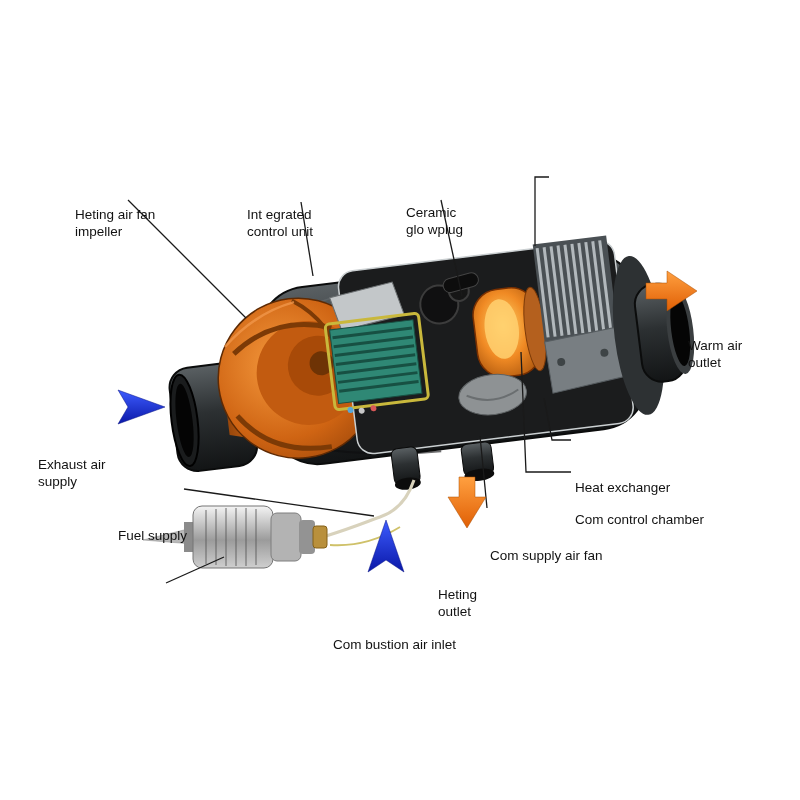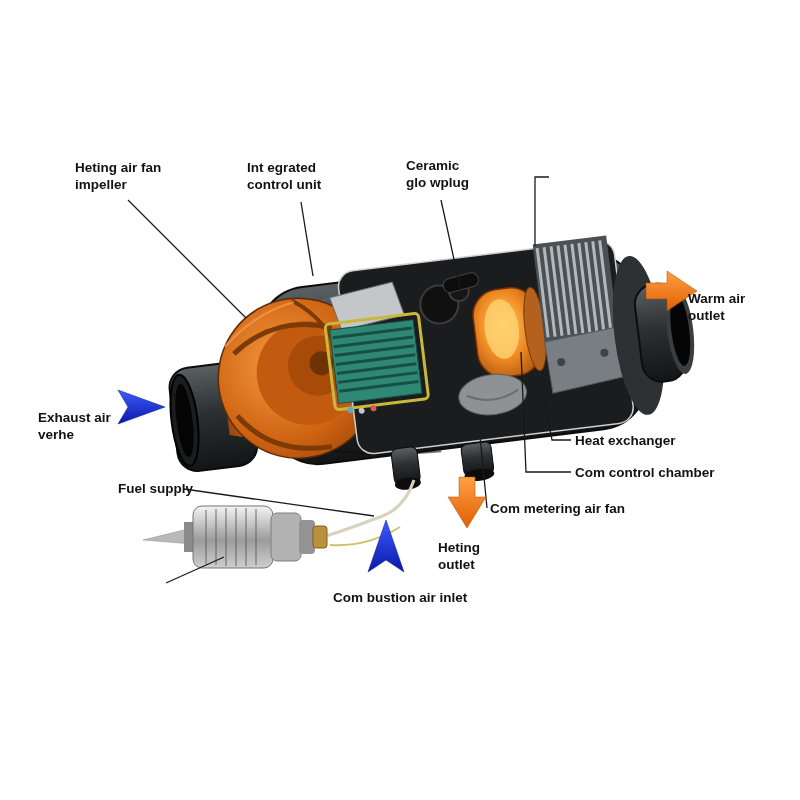--- a/index.html
+++ b/index.html
@@ -1,19 +1,19 @@
 <!DOCTYPE html>
 <html><head>
 <meta charset="utf-8">
 <style>
   html,body{margin:0;padding:0;background:#ffffff;}
   .canvas{position:relative;width:800px;height:800px;background:#ffffff;overflow:hidden;
           font-family:"Liberation Sans",sans-serif;}
   .art{position:absolute;left:0;top:0;}
-  .lbl{position:absolute;font-weight:700;font-size:13.5px;line-height:1.24;color:#121212;white-space:nowrap;}
+  .lbl{position:absolute;font-weight:400;font-size:13.5px;line-height:1.24;color:#121212;white-space:nowrap;margin-top:47px;}
   .lbl span{display:block;}
 </style>
 </head>
 <body>
 
 <div class="canvas">
 
   <svg class="art" width="800" height="800" viewBox="0 0 800 800">
     <defs>
       <linearGradient id="bodyG" x1="0" y1="0" x2="0" y2="1">
@@ -205,33 +205,33 @@
   </div>
 
 
   <div class="lbl" style="left:688px;top:291px">
     <span>Warm air</span>
     <span>outlet</span>
   </div>
 
   <div class="lbl" style="left:38px;top:410px">
     <span>Exhaust air</span>
-    <span>verhe</span>
+    <span>supply</span>
   </div>
 
   <div class="lbl" style="left:575px;top:433px">
     <span>Heat exchanger</span>
   </div>
 
   <div class="lbl" style="left:575px;top:465px">
     <span>Com control chamber</span>
   </div>
 
   <div class="lbl" style="left:490px;top:501px">
-    <span>Com metering air fan</span>
+    <span>Com supply air fan</span>
   </div>
 
   <div class="lbl" style="left:438px;top:540px">
     <span>Heting</span>
     <span>outlet</span>
   </div>
 
   <div class="lbl" style="left:333px;top:590px">
     <span>Com bustion air inlet</span>
   </div>

